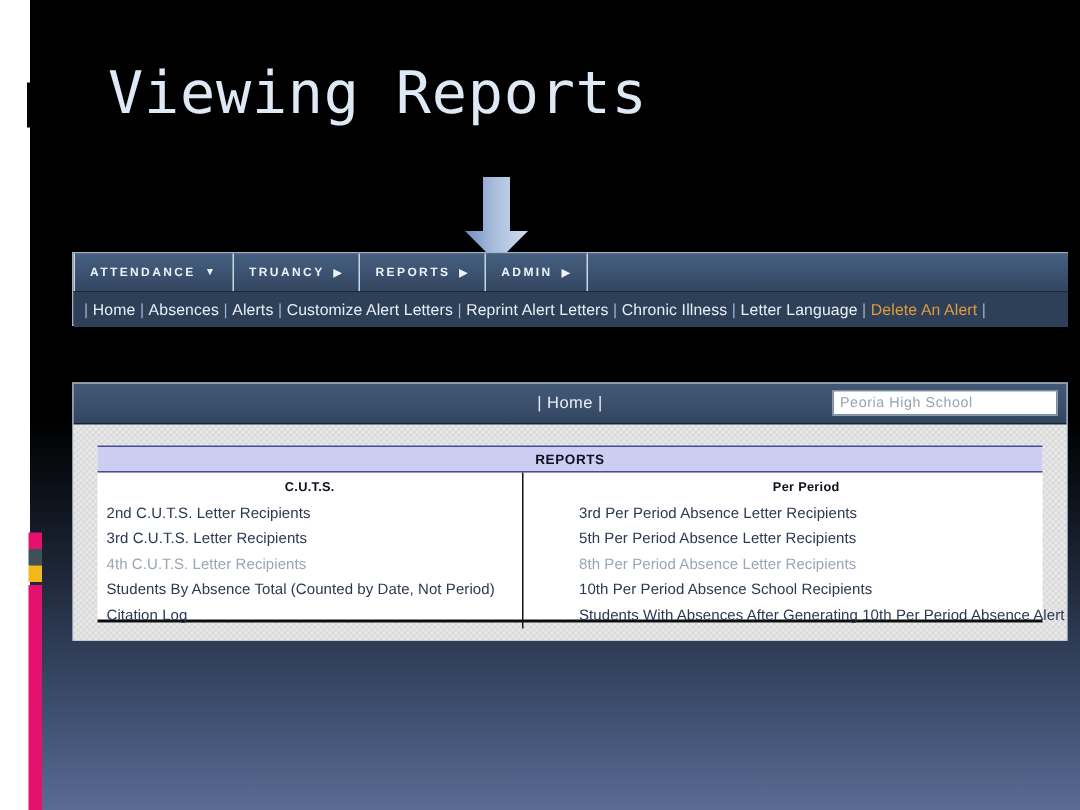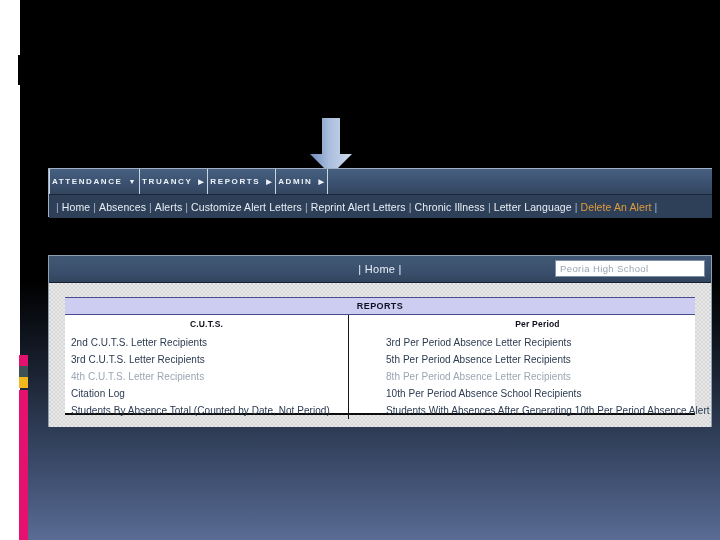--- a/index.html
+++ b/index.html
@@ -58,21 +58,21 @@
     border-bottom: 1px dotted #b9c6d6;
     box-sizing: border-box;
   }
   .menubar {
     display: flex; height: 25px; align-items: stretch;
     background: linear-gradient(to bottom, #47607f 0%, #3b5170 55%, #33465f 100%);
     border-bottom: 1px solid #1c2636;
   }
   .menu-item {
     display: flex; align-items: center; justify-content: center;
-    padding: 0 2px;
+    padding: 0 10px;
     color: #ecf2f8;
     font-size: 8px;
     font-weight: 700;
     letter-spacing: 1.6px;
     border-right: 1px solid #cbd6e3;
     white-space: nowrap;
   }
   .menu-item.first { border-left: 1px solid #cbd6e3; }
   .menu-item .cap { }
   .menu-item .mark { margin-left: 6px; font-size: 7px; }
@@ -178,20 +178,21 @@
 
 <div id="slide">
 
   <div class="left-white"></div>
   <div class="black-tab"></div>
   <div class="bar-seg bar-magenta-top"></div>
   <div class="bar-seg bar-teal"></div>
   <div class="bar-seg bar-yellow"></div>
   <div class="bar-seg bar-magenta-long"></div>
 
+  <div class="slide-title">Viewing Reports</div>
 
   <div class="arrow">
     <svg width="44" height="58" viewBox="0 0 44 58" xmlns="http://www.w3.org/2000/svg">
       <defs>
         <linearGradient id="ag" x1="0" y1="0" x2="1" y2="0">
           <stop offset="0%" stop-color="#6f8cbe"></stop>
           <stop offset="45%" stop-color="#a9bddc"></stop>
           <stop offset="100%" stop-color="#cfdcee"></stop>
         </linearGradient>
       </defs>
@@ -253,22 +254,22 @@
       <div class="reports-card">
         <div class="reports-head">REPORTS</div>
         <div class="cols">
 
           <div class="col left">
             <div class="col-head">C.U.T.S.</div>
             <div class="col-list">
               <div>2nd C.U.T.S. Letter Recipients</div>
               <div>3rd C.U.T.S. Letter Recipients</div>
               <div class="faded">4th C.U.T.S. Letter Recipients</div>
+              <div>Students By Absence Total (Counted by Date, Not Period)</div>
               <div>Citation Log</div>
-              <div>Students By Absence Total (Counted by Date, Not Period)</div>
             </div>
           </div>
 
           <div class="col">
             <div class="col-head">Per Period</div>
             <div class="col-list">
               <div>3rd Per Period Absence Letter Recipients</div>
               <div>5th Per Period Absence Letter Recipients</div>
               <div class="faded">8th Per Period Absence Letter Recipients</div>
               <div>10th Per Period Absence School Recipients</div>

